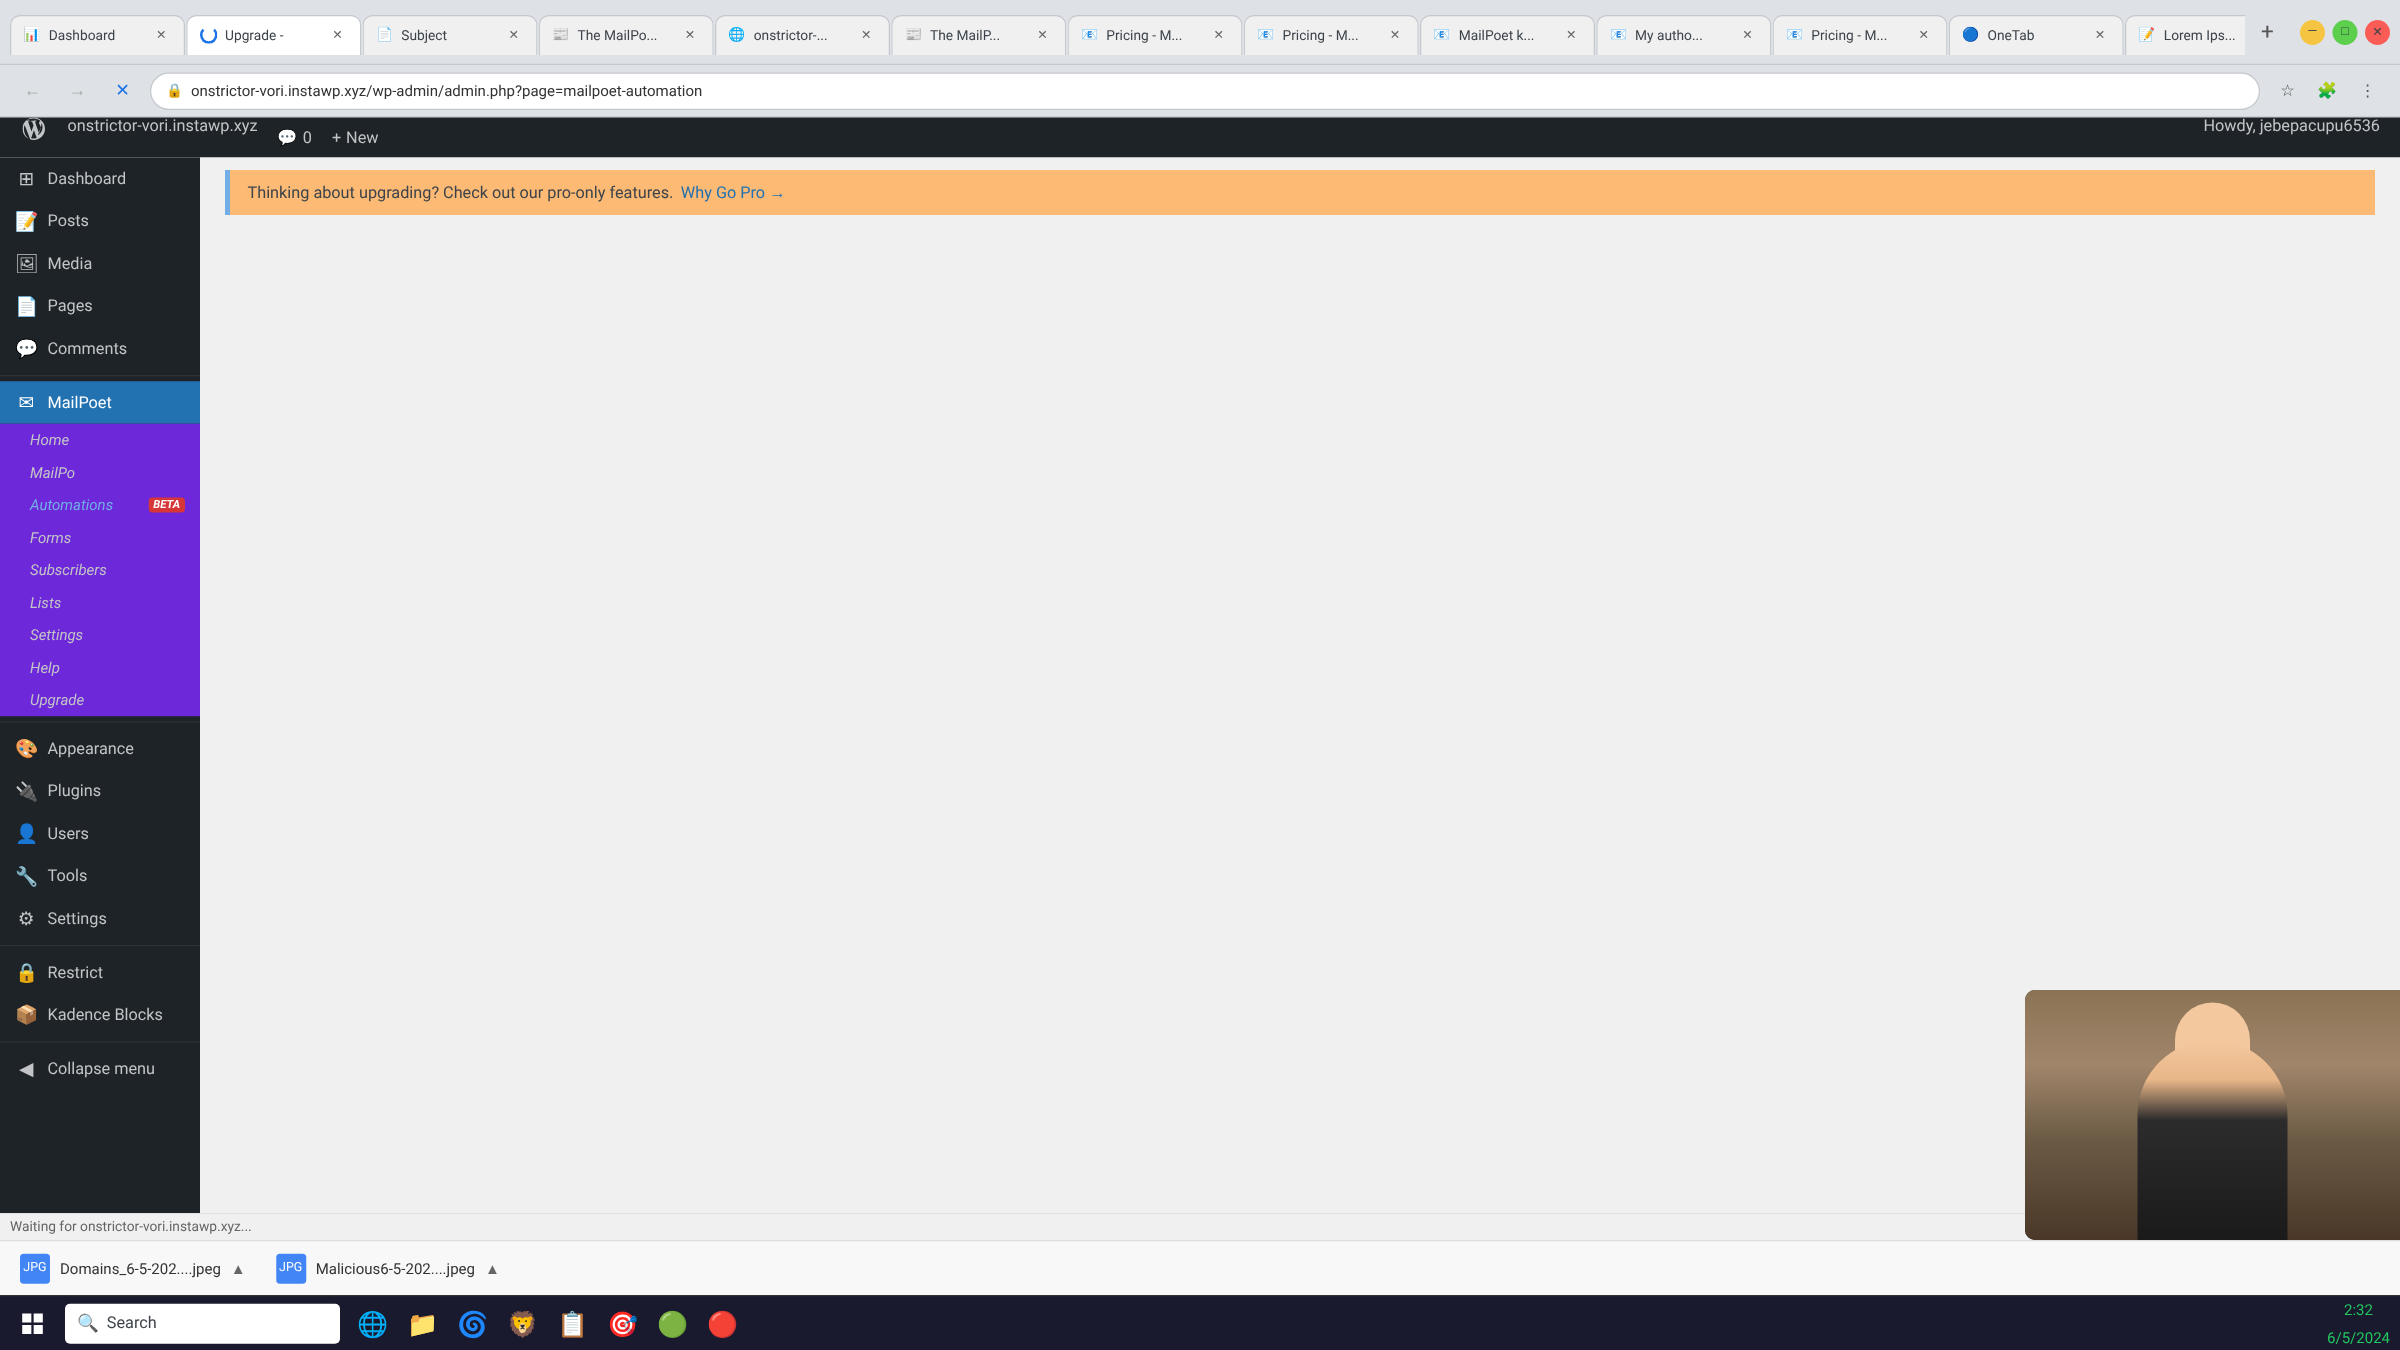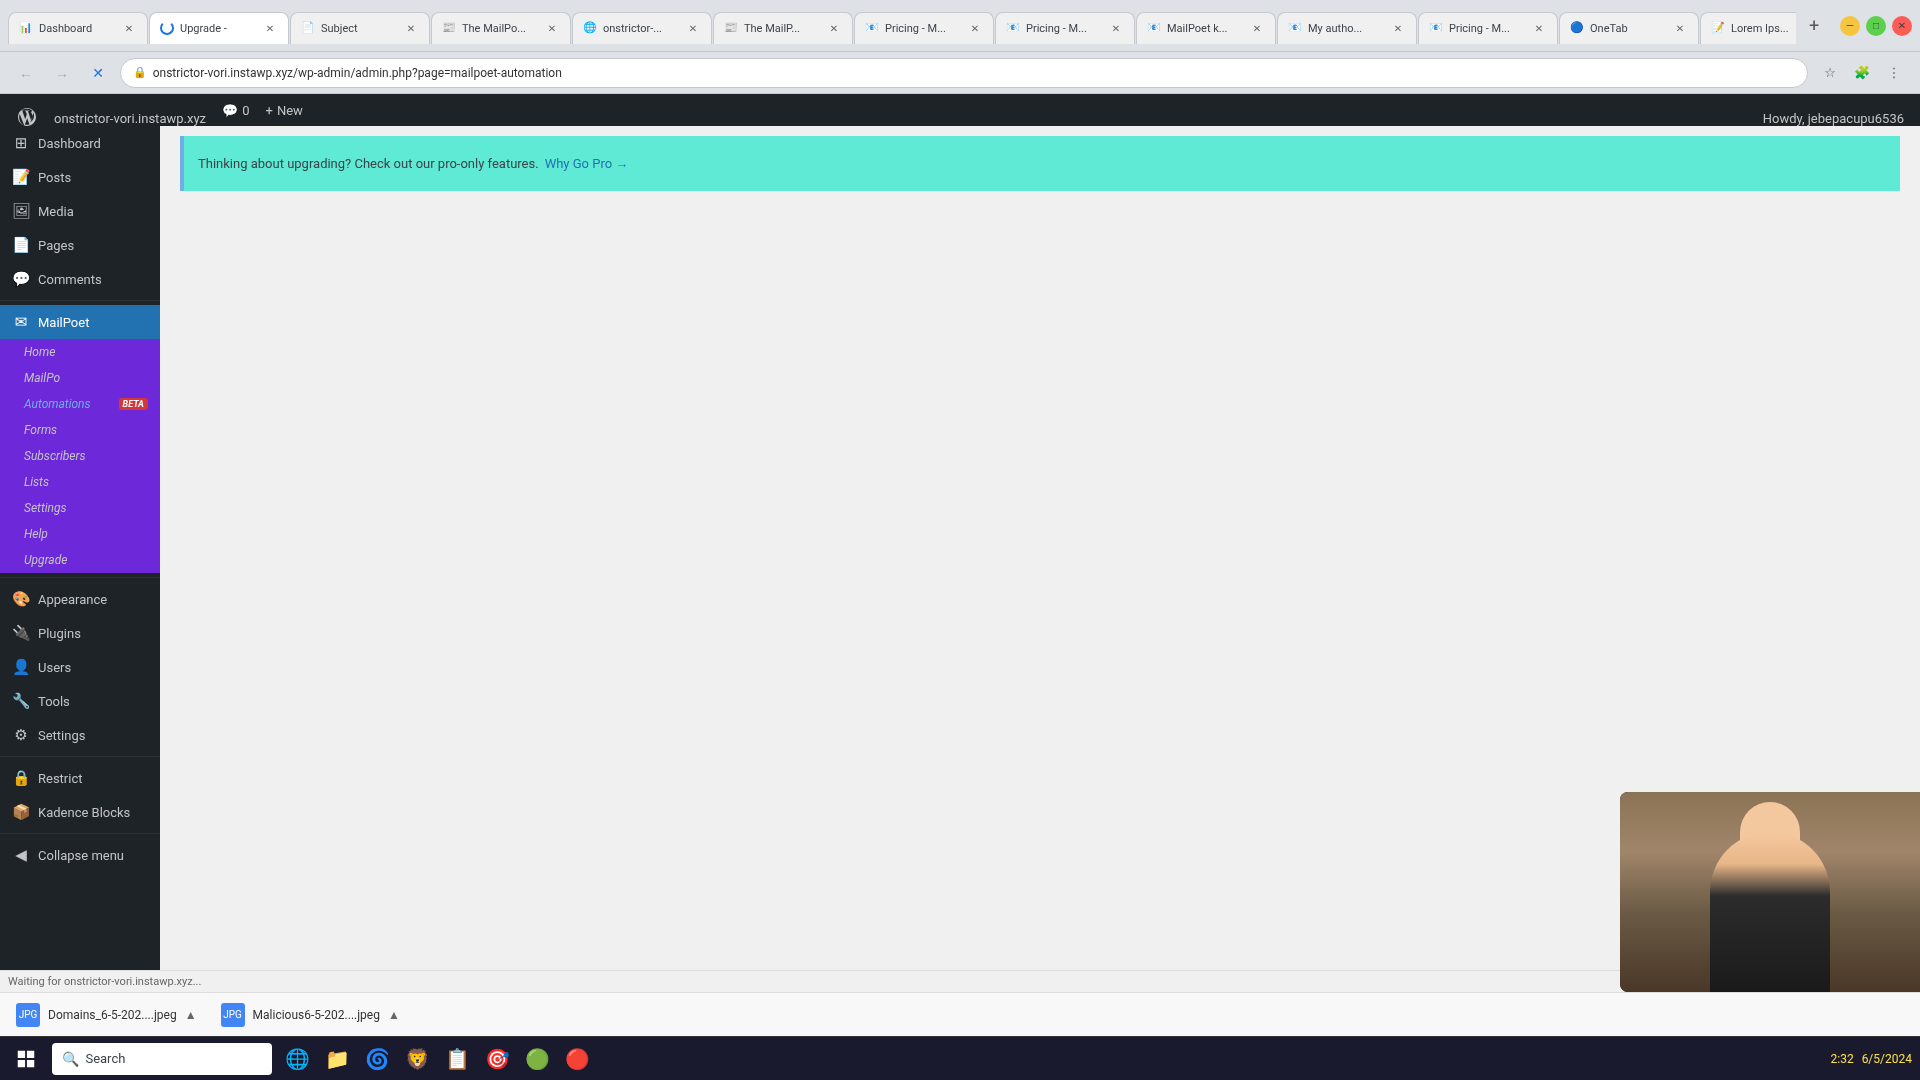--- a/index.html
+++ b/index.html
@@ -26,21 +26,21 @@
     .address-bar .lock-icon { color: #1a73e8; font-size: 11px; }
     .address-url { flex: 1; overflow: hidden; text-overflow: ellipsis; white-space: nowrap; }
     .nav-actions { display: flex; gap: 4px; }
     .nav-action-btn { width: 28px; height: 28px; display: flex; align-items: center; justify-content: center; border-radius: 50%; color: #555; cursor: pointer; font-size: 13px; }
 
     
     .wp-layout { display: flex; height: calc(1080px - 94px); }
 
     
     .wp-admin-bar { background: #1d2327; height: 32px; display: flex; align-items: center; padding: 0 8px; gap: 0; color: #c3c4c7; font-size: 13px; }
-    .adminbar-item { padding: 0 8px; height: 32px; display: flex; align-items: flex-end; cursor: pointer; gap: 4px; }
+    .adminbar-item { padding: 0 8px; height: 32px; display: flex; align-items: flex-start; cursor: pointer; gap: 4px; }
     .adminbar-logo { padding: 0 10px; }
     .adminbar-right { margin-left: auto; display: flex; align-items: center; }
     .adminbar-comments { display: flex; align-items: center; gap: 4px; }
     .adminbar-new { display: flex; align-items: center; gap: 4px; }
     .adminbar-howdy { padding: 0 8px; }
 
     
     .wp-sidebar { width: 160px; background: #1d2327; color: #c3c4c7; display: flex; flex-direction: column; overflow-y: auto; flex-shrink: 0; }
     .sidebar-item { display: flex; align-items: center; padding: 8px 12px; cursor: pointer; gap: 8px; font-size: 13px; color: #c3c4c7; }
     .sidebar-item.active { background: #2271b1; color: #fff; }
@@ -49,33 +49,33 @@
     .sidebar-separator { height: 1px; background: #2c3338; margin: 4px 0; }
 
     .mailpoet-submenu { background: #6d28d9; font-style: italic; }
     .mailpoet-submenu .sidebar-item { padding: 6px 12px 6px 24px; font-size: 12px; color: #c3c4c7; }
     .mailpoet-submenu .sidebar-item.current { color: #72aee6; }
 
     .beta-badge { background: #d63638; color: #fff; font-size: 9px; padding: 1px 4px; border-radius: 3px; font-weight: bold; margin-left: 2px; }
 
     
     .wp-main { flex: 1; background: #f0f0f1; overflow-y: auto; display: flex; flex-direction: column; }
-    .notice-bar { background: #5eead4; border-left: 4px solid #72aee6; padding: 20px 14px; margin: 10px 20px; font-size: 13px; display: flex; align-items: center; gap: 6px; }
+    .notice-bar { background: #fdba74; border-left: 4px solid #72aee6; padding: 10px 14px; margin: 10px 20px; font-size: 13px; display: flex; align-items: center; gap: 6px; }
     .notice-bar a { color: #2271b1; text-decoration: none; }
     .main-content-area { flex: 1; background: #f0f0f1; }
 
     
     .taskbar { background: #1a1a2e; height: 44px; display: flex; align-items: center; padding: 0 8px; gap: 8px; position: fixed; bottom: 0; left: 0; width: 1920px; border-top: 1px solid #333; }
     .taskbar-start { width: 36px; height: 36px; display: flex; align-items: center; justify-content: center; cursor: pointer; }
     .taskbar-start svg { width: 22px; height: 22px; }
     .taskbar-search { display: flex; align-items: center; background: #fff; border-radius: 4px; height: 32px; padding: 0 10px; gap: 6px; min-width: 220px; font-size: 13px; cursor: pointer; }
     .taskbar-search .search-icon { color: #555; font-size: 14px; }
     .taskbar-apps { display: flex; gap: 4px; align-items: center; }
     .taskbar-app { width: 36px; height: 36px; display: flex; align-items: center; justify-content: center; cursor: pointer; border-radius: 4px; }
-    .taskbar-right { margin-left: auto; display: flex; align-items: center; gap: 8px; color: #fde047; font-size: 12px; }
+    .taskbar-right { margin-left: auto; display: flex; align-items: center; gap: 8px; color: #22c55e; font-size: 12px; flex-direction: column; }
 
     
     .downloads-bar { background: #f8f8f8; border-top: 1px solid #ddd; height: 44px; display: flex; align-items: center; padding: 0 16px; gap: 24px; position: fixed; bottom: 44px; left: 0; width: 1920px; }
     .download-item { display: flex; align-items: center; gap: 8px; font-size: 12px; color: #333; }
     .download-icon { width: 24px; height: 24px; background: #4285f4; border-radius: 3px; display: flex; align-items: center; justify-content: center; color: white; font-size: 10px; }
     .download-chevron { color: #666; font-size: 12px; cursor: pointer; }
 
     
     .webcam-overlay { position: fixed; bottom: 88px; right: 0; width: 300px; height: 200px; background: #222; border-radius: 8px 0 0 8px; overflow: hidden; }
     .webcam-bg { width: 100%; height: 100%; background: linear-gradient(to bottom, #8b7355 0%, #a0856a 30%, #6b5b45 60%, #4a3728 100%); position: relative; }

